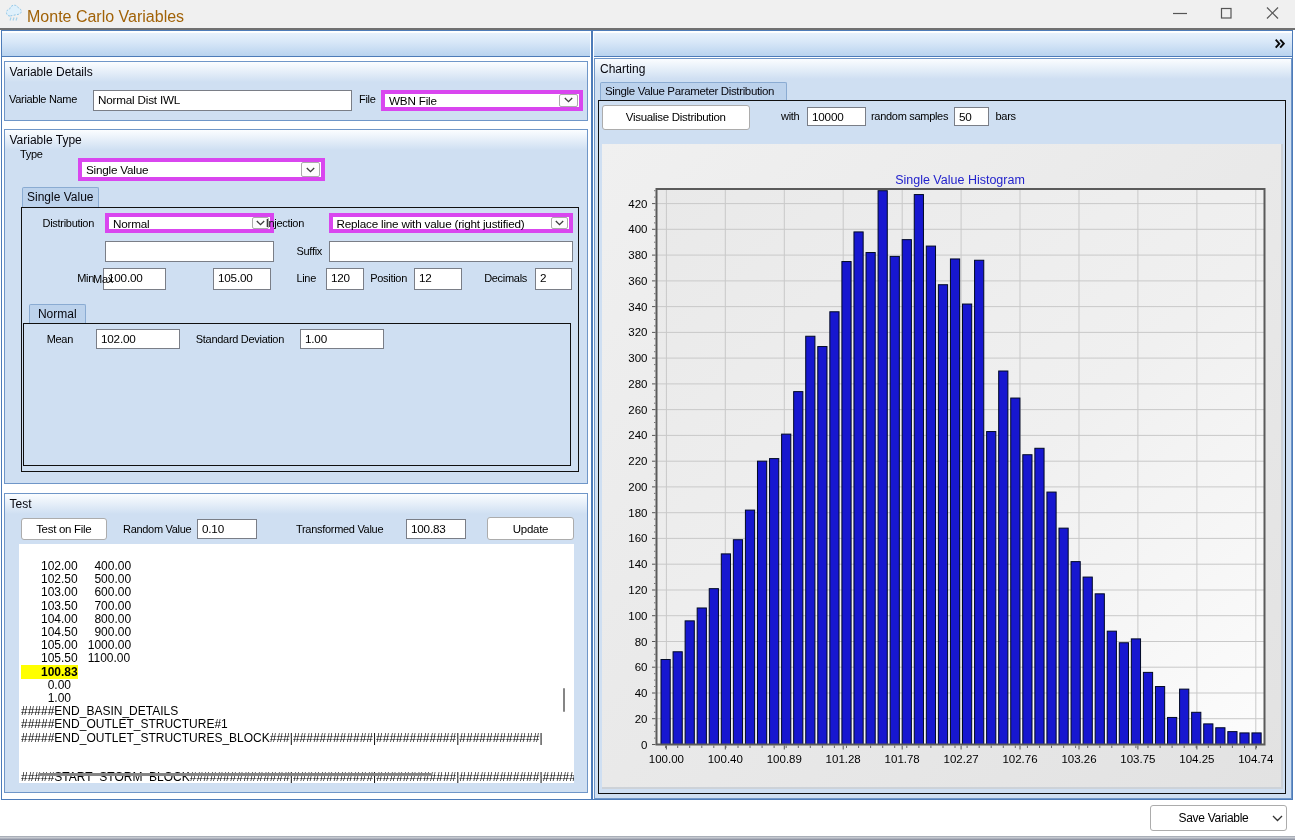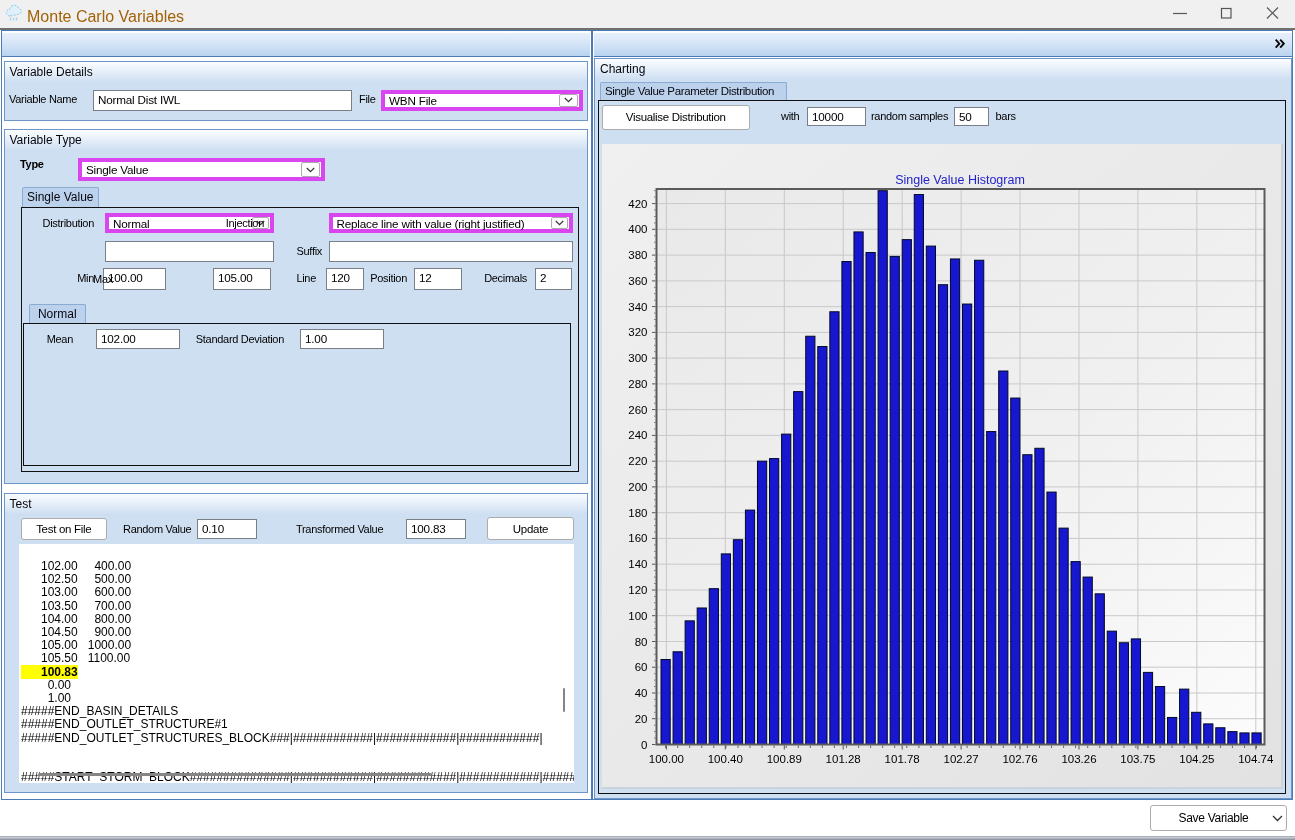--- a/index.html
+++ b/index.html
@@ -59,41 +59,41 @@
     <span class="cotext">WBN File</span>
     <span class="cobtn" style="width:19px">
       <svg width="9" height="6" viewBox="0 0 9 6">
         <polyline points="0.8,1 4.5,4.6 8.2,1" fill="none" stroke="#3c3c3c" stroke-width="1.3"></polyline>
       </svg>
     </span>
   </div>
 <div class="abs group" style="left:3.5px;top:129px;width:584px;height:354.5px">
     <div class="ghead">Variable Type</div>
   </div>
-<div class="lab abs" style="left:20px;top:158px;font-weight:bold;">Type</div>
+<div class="lab abs" style="left:20px;top:148px;">Type</div>
 <div class="combo abs" style="left:78px;top:158px;width:247px;height:23px">
     <span class="cotext">Single Value</span>
     <span class="cobtn" style="width:19px">
       <svg width="9" height="6" viewBox="0 0 9 6">
         <polyline points="0.8,1 4.5,4.6 8.2,1" fill="none" stroke="#3c3c3c" stroke-width="1.3"></polyline>
       </svg>
     </span>
   </div>
 <div class="abs tab" style="left:21.5px;top:187px;width:77.5px;height:20px">Single Value</div>
 <div class="abs tabpage" style="left:20.5px;top:206.5px;width:558px;height:265.5px"></div>
 <div class="lab abs" style="left:0px;top:217px;width:94px;text-align:right;">Distribution</div>
 <div class="combo abs" style="left:105px;top:213px;width:169px;height:20px">
     <span class="cotext">Normal</span>
     <span class="cobtn" style="width:17px">
       <svg width="9" height="6" viewBox="0 0 9 6">
         <polyline points="0.8,1 4.5,4.6 8.2,1" fill="none" stroke="#3c3c3c" stroke-width="1.3"></polyline>
       </svg>
     </span>
   </div>
-<div class="lab abs" style="left:0px;top:217px;width:264px;text-align:right;">Injection</div>
+<div class="lab abs" style="left:0px;top:217px;width:304px;text-align:right;">Injection</div>
 <div class="combo abs" style="left:328.5px;top:213px;width:244.5px;height:20px">
     <span class="cotext">Replace line with value (right justified)</span>
     <span class="cobtn" style="width:17px">
       <svg width="9" height="6" viewBox="0 0 9 6">
         <polyline points="0.8,1 4.5,4.6 8.2,1" fill="none" stroke="#3c3c3c" stroke-width="1.3"></polyline>
       </svg>
     </span>
   </div>
 <div class="lab abs" style="left:0px;top:245px;width:94px;text-align:right;margin-left:40px;">Prefix</div>
 <div class="tb abs" style="left:105px;top:240.5px;width:169px;height:21.5px"></div>

